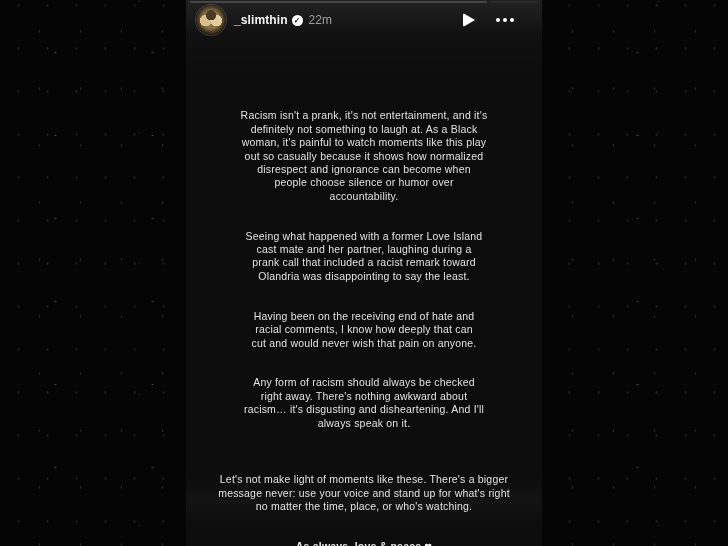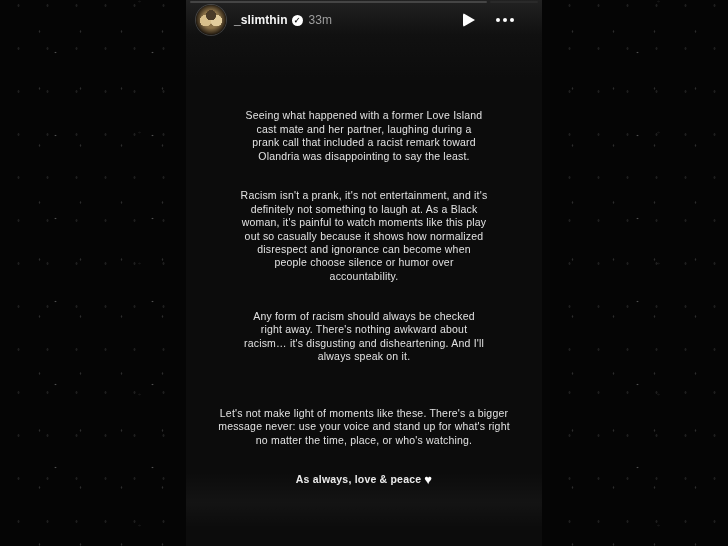--- a/index.html
+++ b/index.html
@@ -109,44 +109,47 @@
 
   <div class="progress-bar">
     <div class="progress-seg seen"></div>
     <div class="progress-seg unseen"></div>
   </div>
 
   <div class="story-header">
     <div class="avatar"></div>
     <span class="username">_slimthin</span>
     <span class="verified-badge">✓</span>
-    <span class="timestamp">33m</span>
+    <span class="timestamp">22m</span>
     <span class="header-spacer"></span>
     <div class="play-button">
       <span class="play-triangle"></span>
     </div>
     <div class="more-button">
       <span class="more-dot"></span>
       <span class="more-dot"></span>
       <span class="more-dot"></span>
     </div>
   </div>
 
   <div class="story-text">
-    <p>Seeing what happened with a former Love Island
-cast mate and her partner, laughing during a
-prank call that included a racist remark toward
-Olandria was disappointing to say the least.</p>
     <p>Racism isn't a prank, it's not entertainment, and it's
 definitely not something to laugh at. As a Black
 woman, it's painful to watch moments like this play
 out so casually because it shows how normalized
 disrespect and ignorance can become when
 people choose silence or humor over
 accountability.</p>
+    <p>Seeing what happened with a former Love Island
+cast mate and her partner, laughing during a
+prank call that included a racist remark toward
+Olandria was disappointing to say the least.</p>
+    <p>Having been on the receiving end of hate and
+racial comments, I know how deeply that can
+cut and would never wish that pain on anyone.</p>
     <p class="gap-lg">Any form of racism should always be checked
 right away. There's nothing awkward about
 racism… it's disgusting and disheartening. And I'll
 always speak on it.</p>
     <p>Let's not make light of moments like these. There's a bigger
 message never: use your voice and stand up for what's right
 no matter the time, place, or who's watching.</p>
     <p class="signoff-line"><span>As always, love &amp; peace</span><span class="heart-icon">♥</span></p>
   </div>
 </div>

